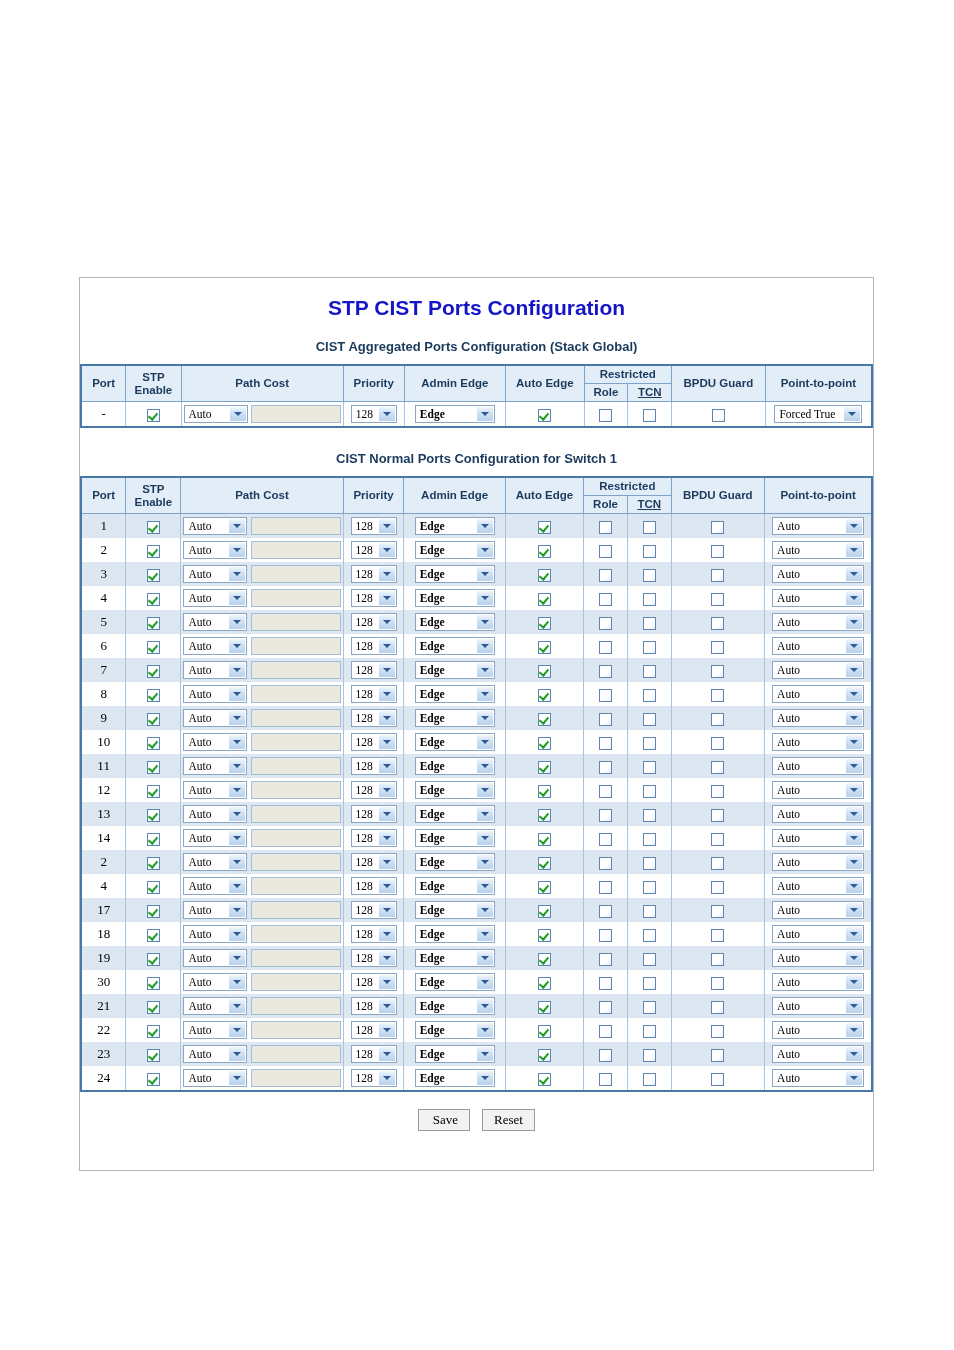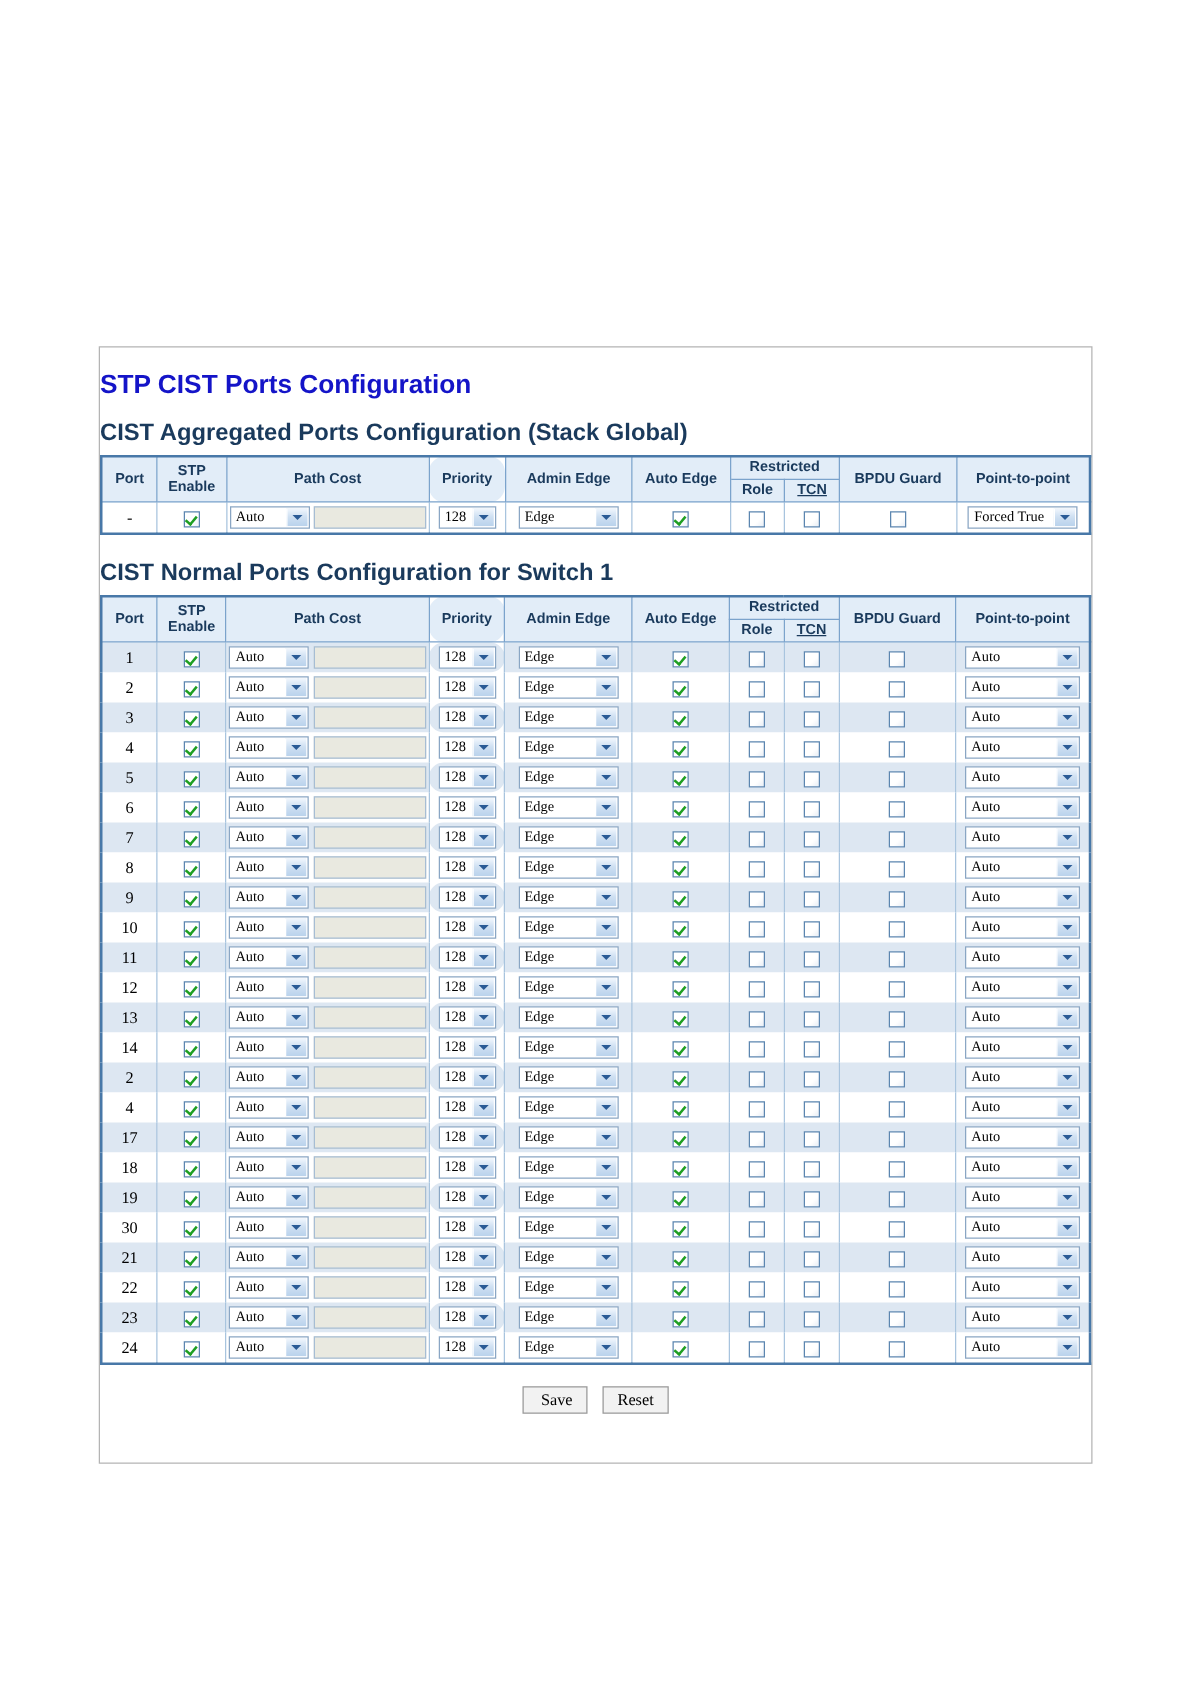--- a/index.html
+++ b/index.html
@@ -25,34 +25,35 @@
     top: 277px;
     width: 795px;
     height: 894px;
     border: 1px solid #b4b4b4;
     background: #ffffff;
     box-sizing: border-box;
   }
 
   
   .page-title {
+    text-align: center;
     font-family: "Liberation Sans", "DejaVu Sans", sans-serif;
     font-weight: bold;
     font-size: 21px;
     color: #1414c8;
     letter-spacing: 0px;
     margin: 17px 0 0 0;
     line-height: 26px;
   }
 
   .section-title {
-    text-align: left;
+    text-align: center;
     font-family: "Liberation Sans", "DejaVu Sans", sans-serif;
     font-weight: bold;
-    font-size: 19px;
+    font-size: 13px;
     color: #1a3a5c;
     margin: 17px 0 9px 0;
     line-height: 17px;
   }
   .section-title.second { margin-top: 22px; }
 
   
   .stp-table {
     border-collapse: collapse;
     border: 2px solid #4878a8;
@@ -86,21 +87,21 @@
     white-space: nowrap;
   }
   .stp-table tr.odd td { background: #dde7f2; }
   .stp-table tr.even td { background: #ffffff; }
   .stp-table tr.single td { background: #ffffff; }
 
   
   .c-port  { width: 38px; }
   .c-stp   { width: 48px; }
   .c-cost  { width: 143px; }
-  .c-prio  { width: 54px; border-radius: 13px; }
+  .c-prio  { width: 54px; }
   .c-admin { width: 96px; }
   .c-auto  { width: 72px; margin-left: 46px; }
   .c-role  { width: 37px; }
   .c-tcn   { width: 37px; text-decoration: underline; }
   .c-bpdu  { width: 88px; }
   .c-p2p   { width: 100px; }
 
   
   .sel {
     display: inline-block;
@@ -129,21 +130,21 @@
     content: "";
     position: absolute;
     left: 4px; top: 5px;
     width: 0; height: 0;
     border-left: 4px solid transparent;
     border-right: 4px solid transparent;
     border-top: 4px solid #2a5b96;
   }
   .sel-auto { width: 64px; }
   .sel-prio { width: 46px; }
-  .sel-edge { width: 80px; }
+  .sel-edge { width: 80px; font-weight: bold; }
   .sel-p2p  { width: 92px; }
   .sel-p2p-agg { width: 88px; }
 
   .txtin {
     display: inline-block;
     box-sizing: border-box;
     width: 84px;
     height: 18px;
     border: 1px solid #a6bdd4;
     background: #e9e9e0;

